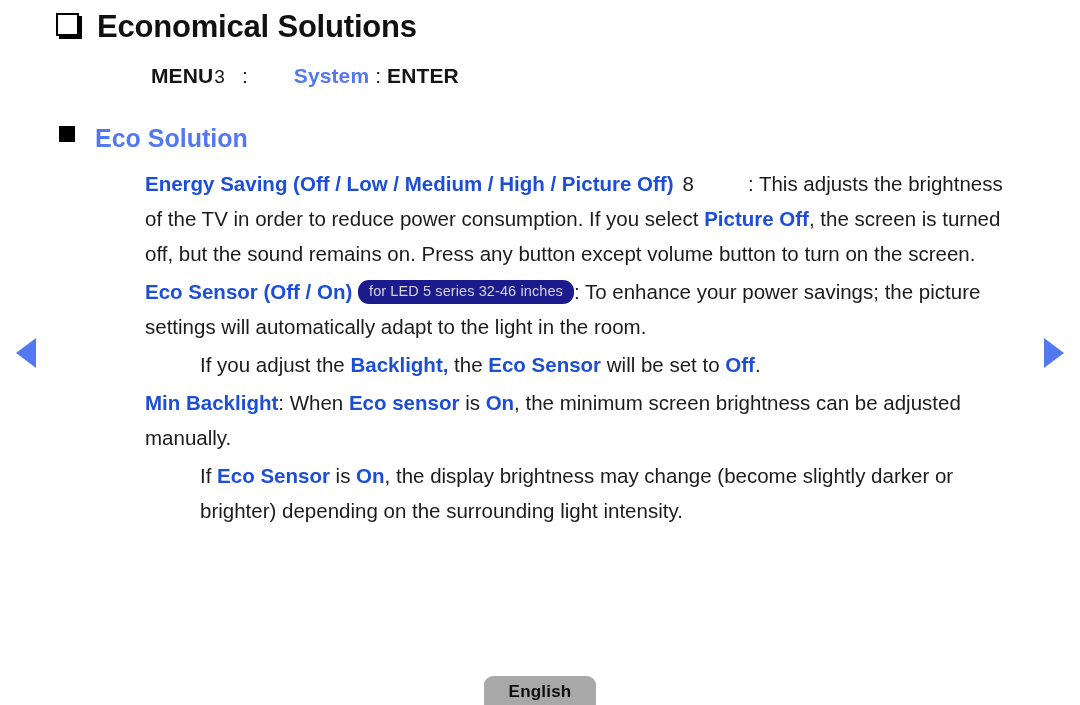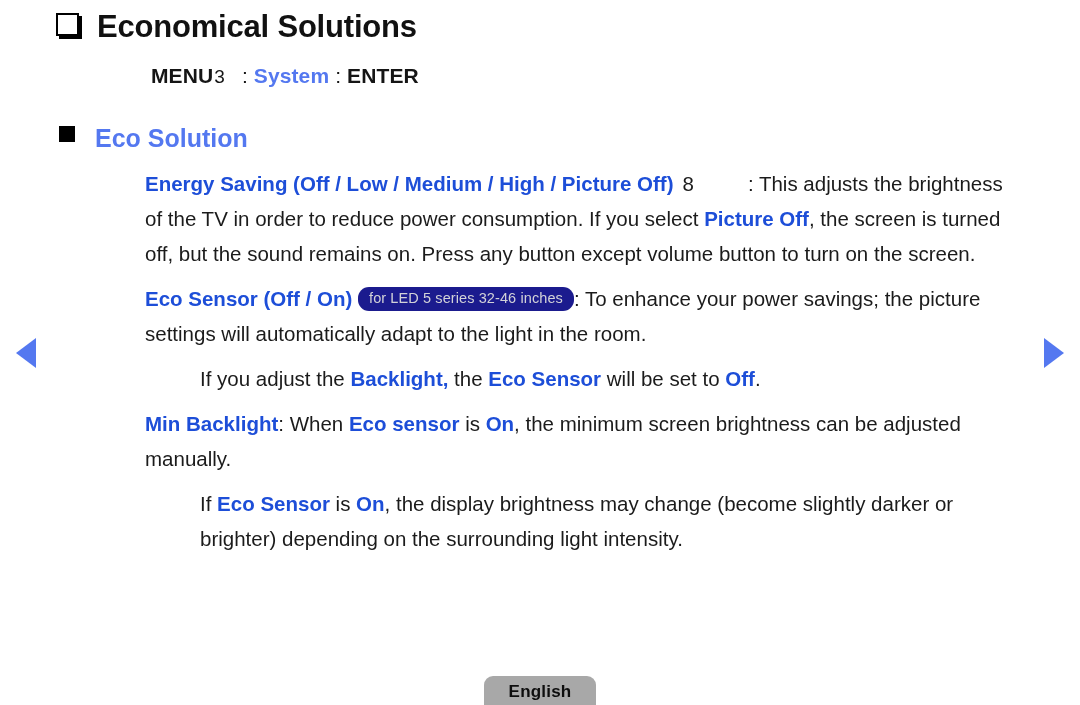--- a/index.html
+++ b/index.html
@@ -66,20 +66,21 @@
     font-weight: normal;
     font-size: 19px;
     padding: 0 1px;
   }
   .menu-path .sep {
     font-weight: normal;
     padding: 0 6px;
   }
   .menu-path .blue {
     color: #5478f0;
+    margin-left: 40px;
   }
   .menu-path .gap {
     display: inline-block;
     width: 10px;
   }
 
   
   .section-row {
     position: absolute;
     left: 59px;
@@ -110,21 +111,21 @@
     width: 880px;
     font-size: 20.5px;
     line-height: 35px;
     color: #1b1b1b;
   }
   .para {
     margin: 0;
     text-indent: 0;
   }
   .para + .para {
-    margin-top: 10px;
+    margin-top: 3px;
   }
   .para.indent {
     padding-left: 55px;
   }
   b.blue {
     color: #1d4ed8;
     font-weight: bold;
   }
   span.blue {
     color: #5478f0;

